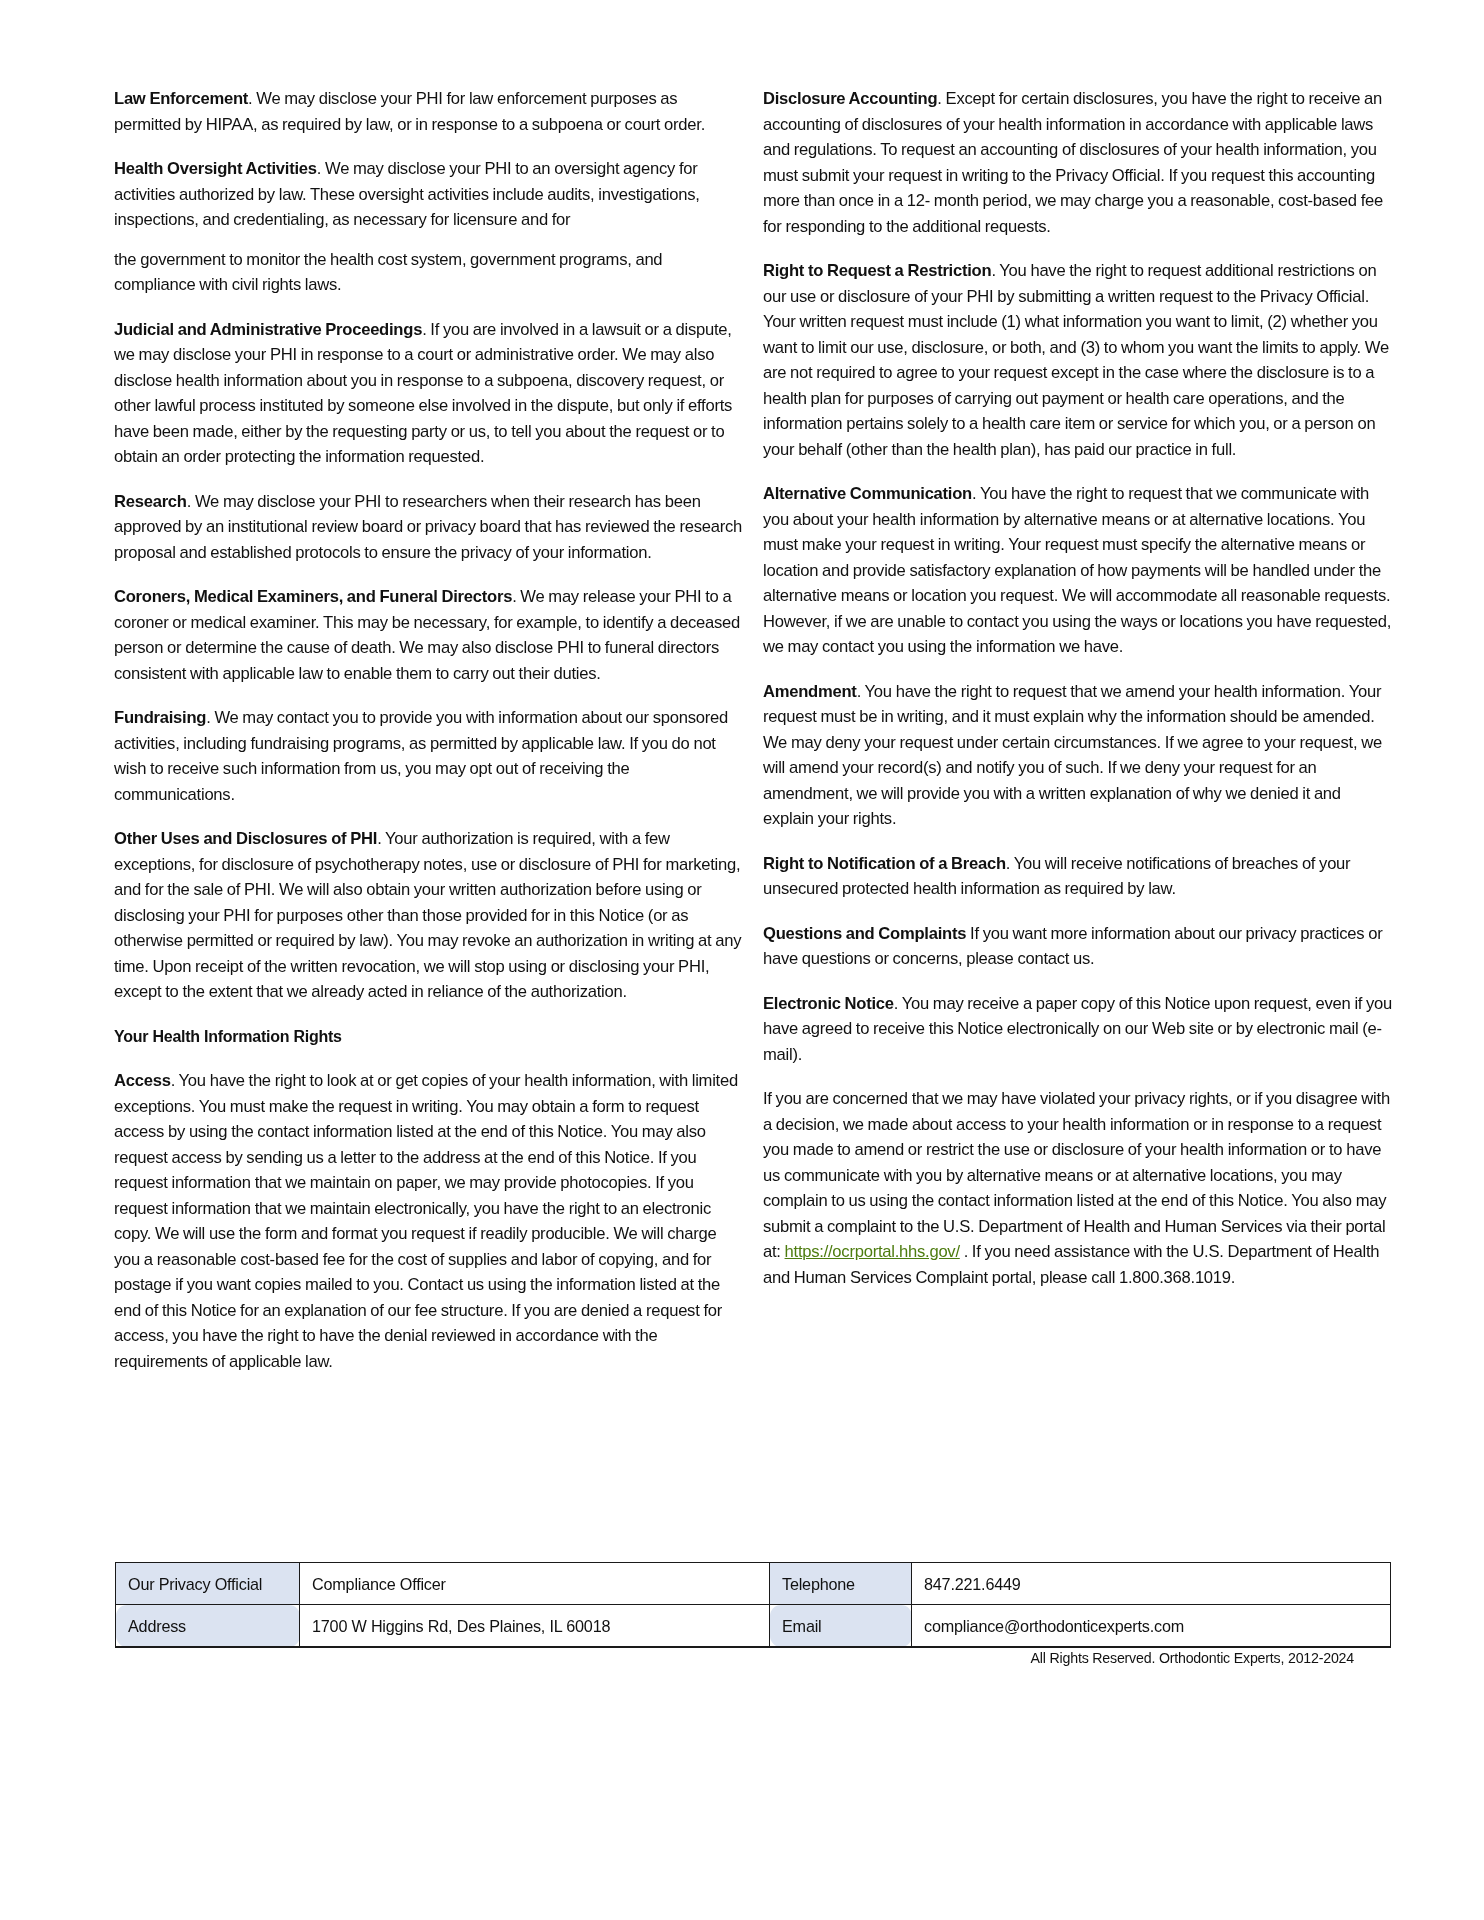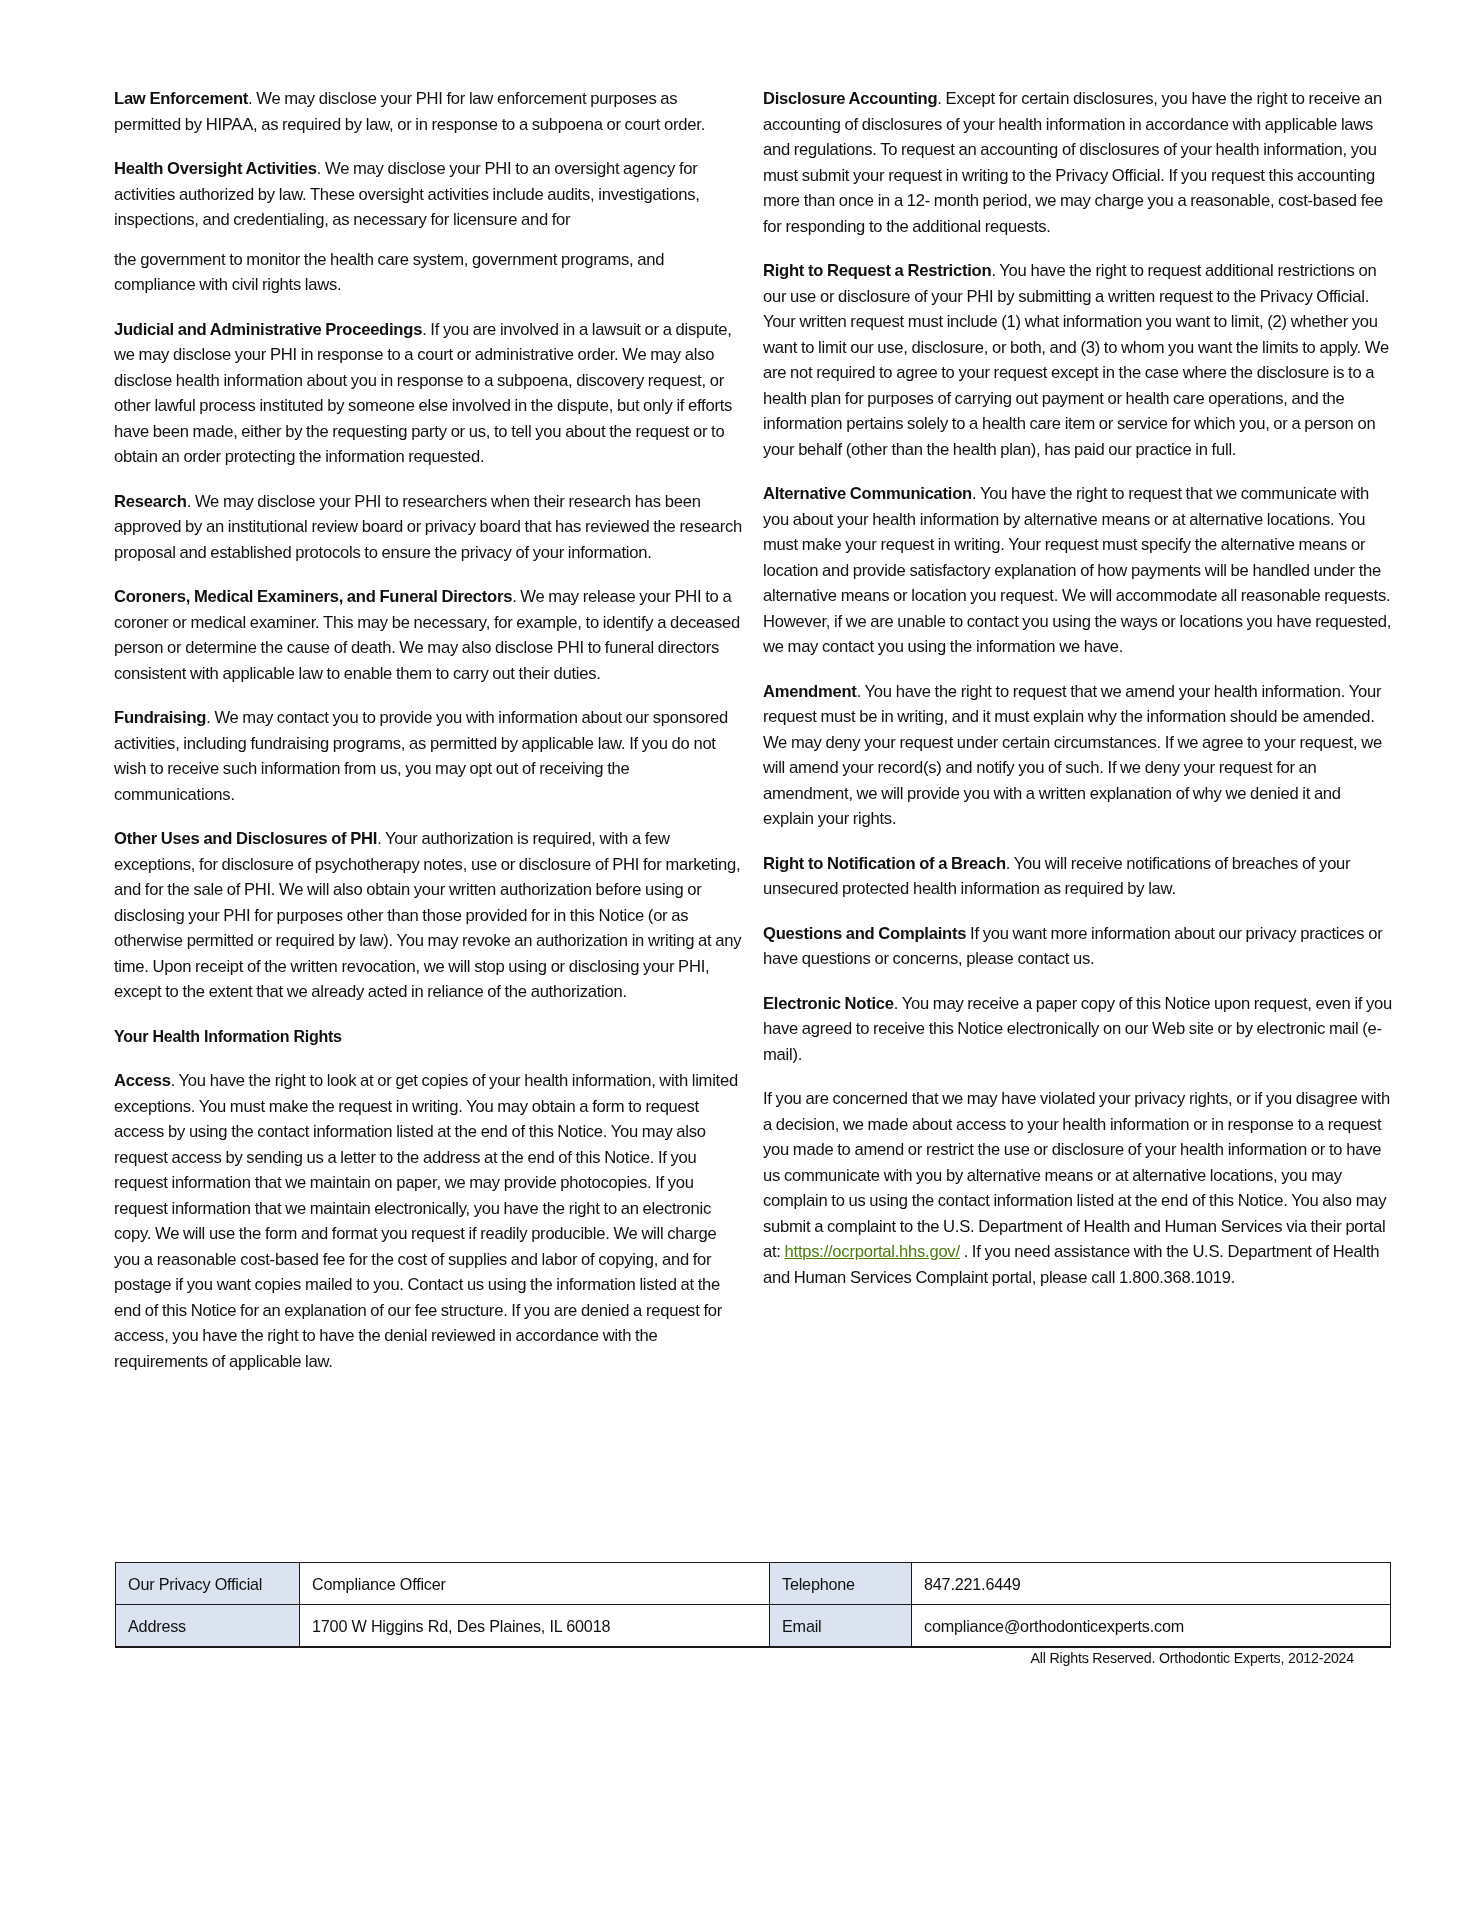--- a/index.html
+++ b/index.html
@@ -20,36 +20,36 @@
     .heading { font-size: 16px; line-height: 25.5px; font-weight: bold; margin: 0 0 19px 0; letter-spacing: -0.25px; }
     a.link { color: #4d7c0f; text-decoration: underline; }
     .contact-table {
       position: absolute; left: 105px; top: 1562px; width: 1276px;
       border-collapse: collapse; font-size: 16.2px; letter-spacing: -0.2px;
     }
     .contact-table td {
       border: 1.5px solid #1a1a1a; padding: 9px 12px; height: 23px; line-height: 22px;
     }
     .contact-table td.label { background: #dbe3f1; }
-    .contact-table tr:last-child td { border-bottom-width: 2.5px; }
+    .contact-table tr:last-child td { border-bottom-width: 2.5px; border-radius: 11px; }
     .footer {
       position: absolute; left: 0; width: 1344px; top: 1650px; text-align: right;
       font-size: 14.2px; letter-spacing: -0.2px;
     }
   </style>
 </head>
 <body>
 
 <div class="page">
 
   <div class="col col-left">
     <p class="para"><b>Law Enforcement</b><span>. We may disclose your PHI for law enforcement purposes as permitted by HIPAA, as required by law, or in response to a subpoena or court order.</span></p>
 
     <p class="para" style="margin-bottom:14px"><b>Health Oversight Activities</b><span>. We may disclose your PHI to an oversight agency for activities authorized by law. These oversight activities include audits, investigations, inspections, and credentialing, as necessary for licensure and for</span></p>
-    <p class="para"><span>the government to monitor the health care system, government programs, and compliance with civil rights laws.</span></p>
+    <p class="para"><span>the government to monitor the health cost system, government programs, and compliance with civil rights laws.</span></p>
 
     <p class="para"><b>Judicial and Administrative Proceedings</b><span>. If you are involved in a lawsuit or a dispute, we may disclose your PHI in response to a court or administrative order. We may also disclose health information about you in response to a subpoena, discovery request, or other lawful process instituted by someone else involved in the dispute, but only if efforts have been made, either by the requesting party or us, to tell you about the request or to obtain an order protecting the information requested.</span></p>
 
     <p class="para"><b>Research</b><span>. We may disclose your PHI to researchers when their research has been approved by an institutional review board or privacy board that has reviewed the research proposal and established protocols to ensure the privacy of your information.</span></p>
 
     <p class="para"><b>Coroners, Medical Examiners, and Funeral Directors</b><span>. We may release your PHI to a coroner or medical examiner. This may be necessary, for example, to identify a deceased person or determine the cause of death. We may also disclose PHI to funeral directors consistent with applicable law to enable them to carry out their duties.</span></p>
 
     <p class="para"><b>Fundraising</b><span>. We may contact you to provide you with information about our sponsored activities, including fundraising programs, as permitted by applicable law. If you do not wish to receive such information from us, you may opt out of receiving the communications.</span></p>
 
     <p class="para"><b>Other Uses and Disclosures of PHI</b><span>. Your authorization is required, with a few exceptions, for disclosure of psychotherapy notes, use or disclosure of PHI for marketing, and for the sale of PHI. We will also obtain your written authorization before using or disclosing your PHI for purposes other than those provided for in this Notice (or as otherwise permitted or required by law). You may revoke an authorization in writing at any time. Upon receipt of the written revocation, we will stop using or disclosing your PHI, except to the extent that we already acted in reliance of the authorization.</span></p>

